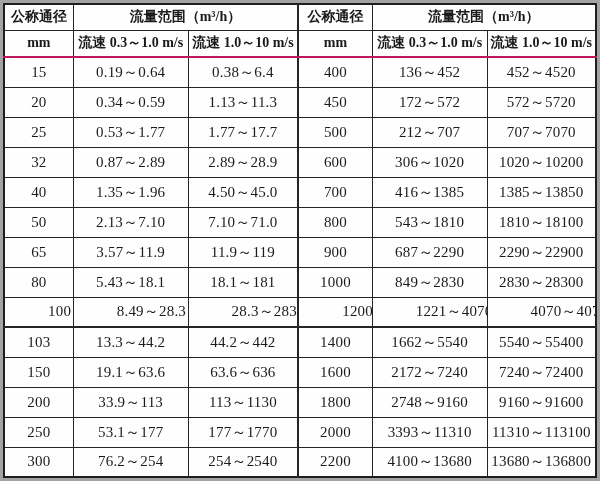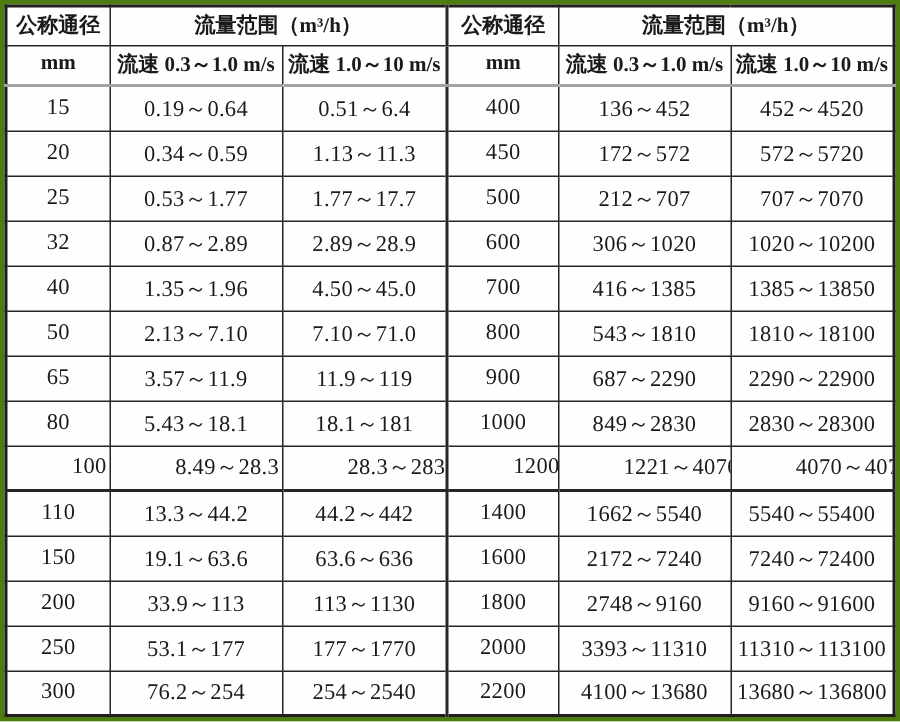--- a/index.html
+++ b/index.html
@@ -8,21 +8,21 @@
     background: #ffffff;
     width: 600px;
     height: 481px;
     overflow: hidden;
   }
   .page {
     box-sizing: border-box;
     width: 600px;
     height: 481px;
     padding: 3px;
-    background: #4d7c0f;
+    background: #a3a3a3;
   }
   table.flow-table {
     width: 100%;
     height: 100%;
     border-collapse: collapse;
     table-layout: fixed;
     border: 2px solid #1e1e1e;
     background: #fefefe;
     font-family: "Liberation Serif", "DejaVu Serif", serif;
     color: #1a1a1a;
@@ -41,21 +41,21 @@
     padding: 0 2px;
     overflow: hidden;
     white-space: nowrap;
   }
   thead th {
     font-weight: bold;
     font-size: 14px;
   }
   thead tr.h1 { height: 26px; }
   thead tr.h2 { height: 27px; }
-  thead tr.h2 th { border-bottom: 2px solid #a3a3a3; }
+  thead tr.h2 th { border-bottom: 2px solid #be185d; }
   tbody tr { height: 28px; font-family: Liberation Serif, serif; }
   tbody td {
     font-size: 15px;
     font-weight: normal;
     letter-spacing: 0.2px;
   }
   
   .half-end { border-right: 2px solid #252525; }
   
   tbody tr:nth-child(9) td { border-bottom: 2px solid #252525; padding-left: 43px; }
@@ -86,21 +86,21 @@
         <th class="half-end">流速 1.0～10 m/s</th>
         <th>mm</th>
         <th>流速 0.3～1.0 m/s</th>
         <th>流速 1.0～10 m/s</th>
       </tr>
     </thead>
     <tbody>
         <tr>
           <td>15</td>
           <td>0.19～0.64</td>
-          <td class="half-end">0.51～6.4</td>
+          <td class="half-end">0.38～6.4</td>
           <td>400</td>
           <td>136～452</td>
           <td>452～4520</td>
         </tr>
         <tr>
           <td>20</td>
           <td>0.34～0.59</td>
           <td class="half-end">1.13～11.3</td>
           <td>450</td>
           <td>172～572</td>
@@ -156,21 +156,21 @@
         </tr>
         <tr>
           <td>100</td>
           <td>8.49～28.3</td>
           <td class="half-end">28.3～283</td>
           <td>1200</td>
           <td>1221～4070</td>
           <td>4070～40700</td>
         </tr>
         <tr>
-          <td>110</td>
+          <td>103</td>
           <td>13.3～44.2</td>
           <td class="half-end">44.2～442</td>
           <td>1400</td>
           <td>1662～5540</td>
           <td>5540～55400</td>
         </tr>
         <tr>
           <td>150</td>
           <td>19.1～63.6</td>
           <td class="half-end">63.6～636</td>

